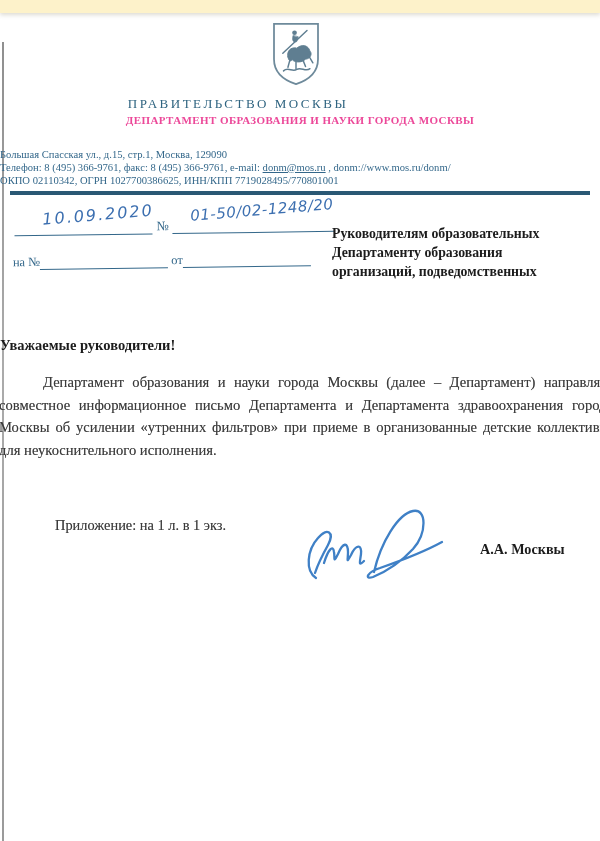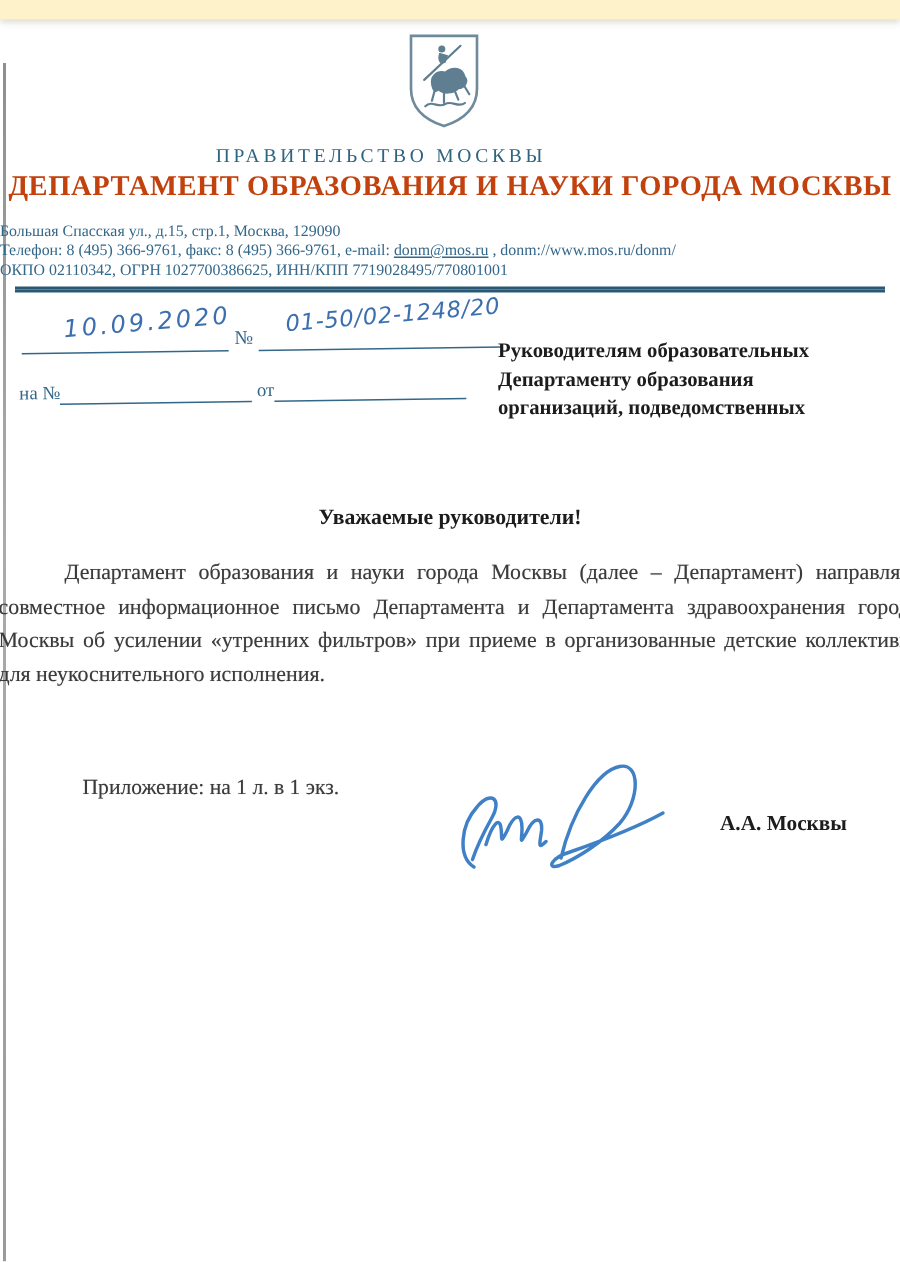--- a/index.html
+++ b/index.html
@@ -20,26 +20,26 @@
 
   
   .page-edge {
     position: absolute; left: 2px; top: 42px; width: 2px; height: 799px;
     background: linear-gradient(#8f8f8f, #ababab 40%, #9a9a9a);
   }
 
   .emblem { position: absolute; left: 263px; top: 21px; width: 66px; height: 66px; }
 
   .gov-line {
-    position: absolute; left: 16px; top: 96px; width: 476px;
+    position: absolute; left: 0; top: 96px; width: 476px;
     text-align: center; color: #2f6480; font-size: 13px; letter-spacing: 2.5px;
   }
   .dept-line {
     position: absolute; left: 0; top: 114px; width: 600px;
-    text-align: center; color: #c2410c; font-size: 19px; font-weight: bold;
+    text-align: center; color: #ec4899; font-size: 11px; font-weight: bold;
     letter-spacing: 0.4px;
   }
   .contact-block {
     position: absolute; left: 0; top: 148px; width: 600px;
     text-align: left; color: #33678a; font-size: 10.6px; line-height: 13px;
   }
   .contact-block .email { text-decoration: underline; }
 
   .double-rule {
     position: absolute; left: 10px; top: 191px; width: 580px; height: 2px;
@@ -57,21 +57,21 @@
   .hand-date { left: 28px; top: -8px; font-size: 16px; letter-spacing: 2px; }
   .hand-num  { left: 176px; top: -10px; font-size: 15px; letter-spacing: 0.5px; }
   .ref-row2 { position: absolute; left: 12px; top: 46px; width: 340px; height: 22px; color: #33678a; font-size: 12.5px; }
 
   .addressee {
     position: absolute; left: 332px; top: 224px; width: 268px;
     color: #1c1c1c; font-weight: bold; font-size: 13.8px; line-height: 19px;
   }
 
   .salutation {
-    position: absolute; left: 0; top: 337px; width: 600px; text-align: center;
+    position: absolute; left: 0; top: 337px; width: 600px; text-align: left;
     color: #1c1c1c; font-weight: bold; font-size: 14.5px;
   }
 
   .body-par {
     position: absolute; left: -1px; top: 371px; width: 614px;
     font-size: 14.6px; line-height: 22.6px; color: #3b3b3b;
     text-align: justify; text-indent: 44px;
     text-shadow: 0 0 0.5px rgba(60,60,60,0.5);
   }
 

